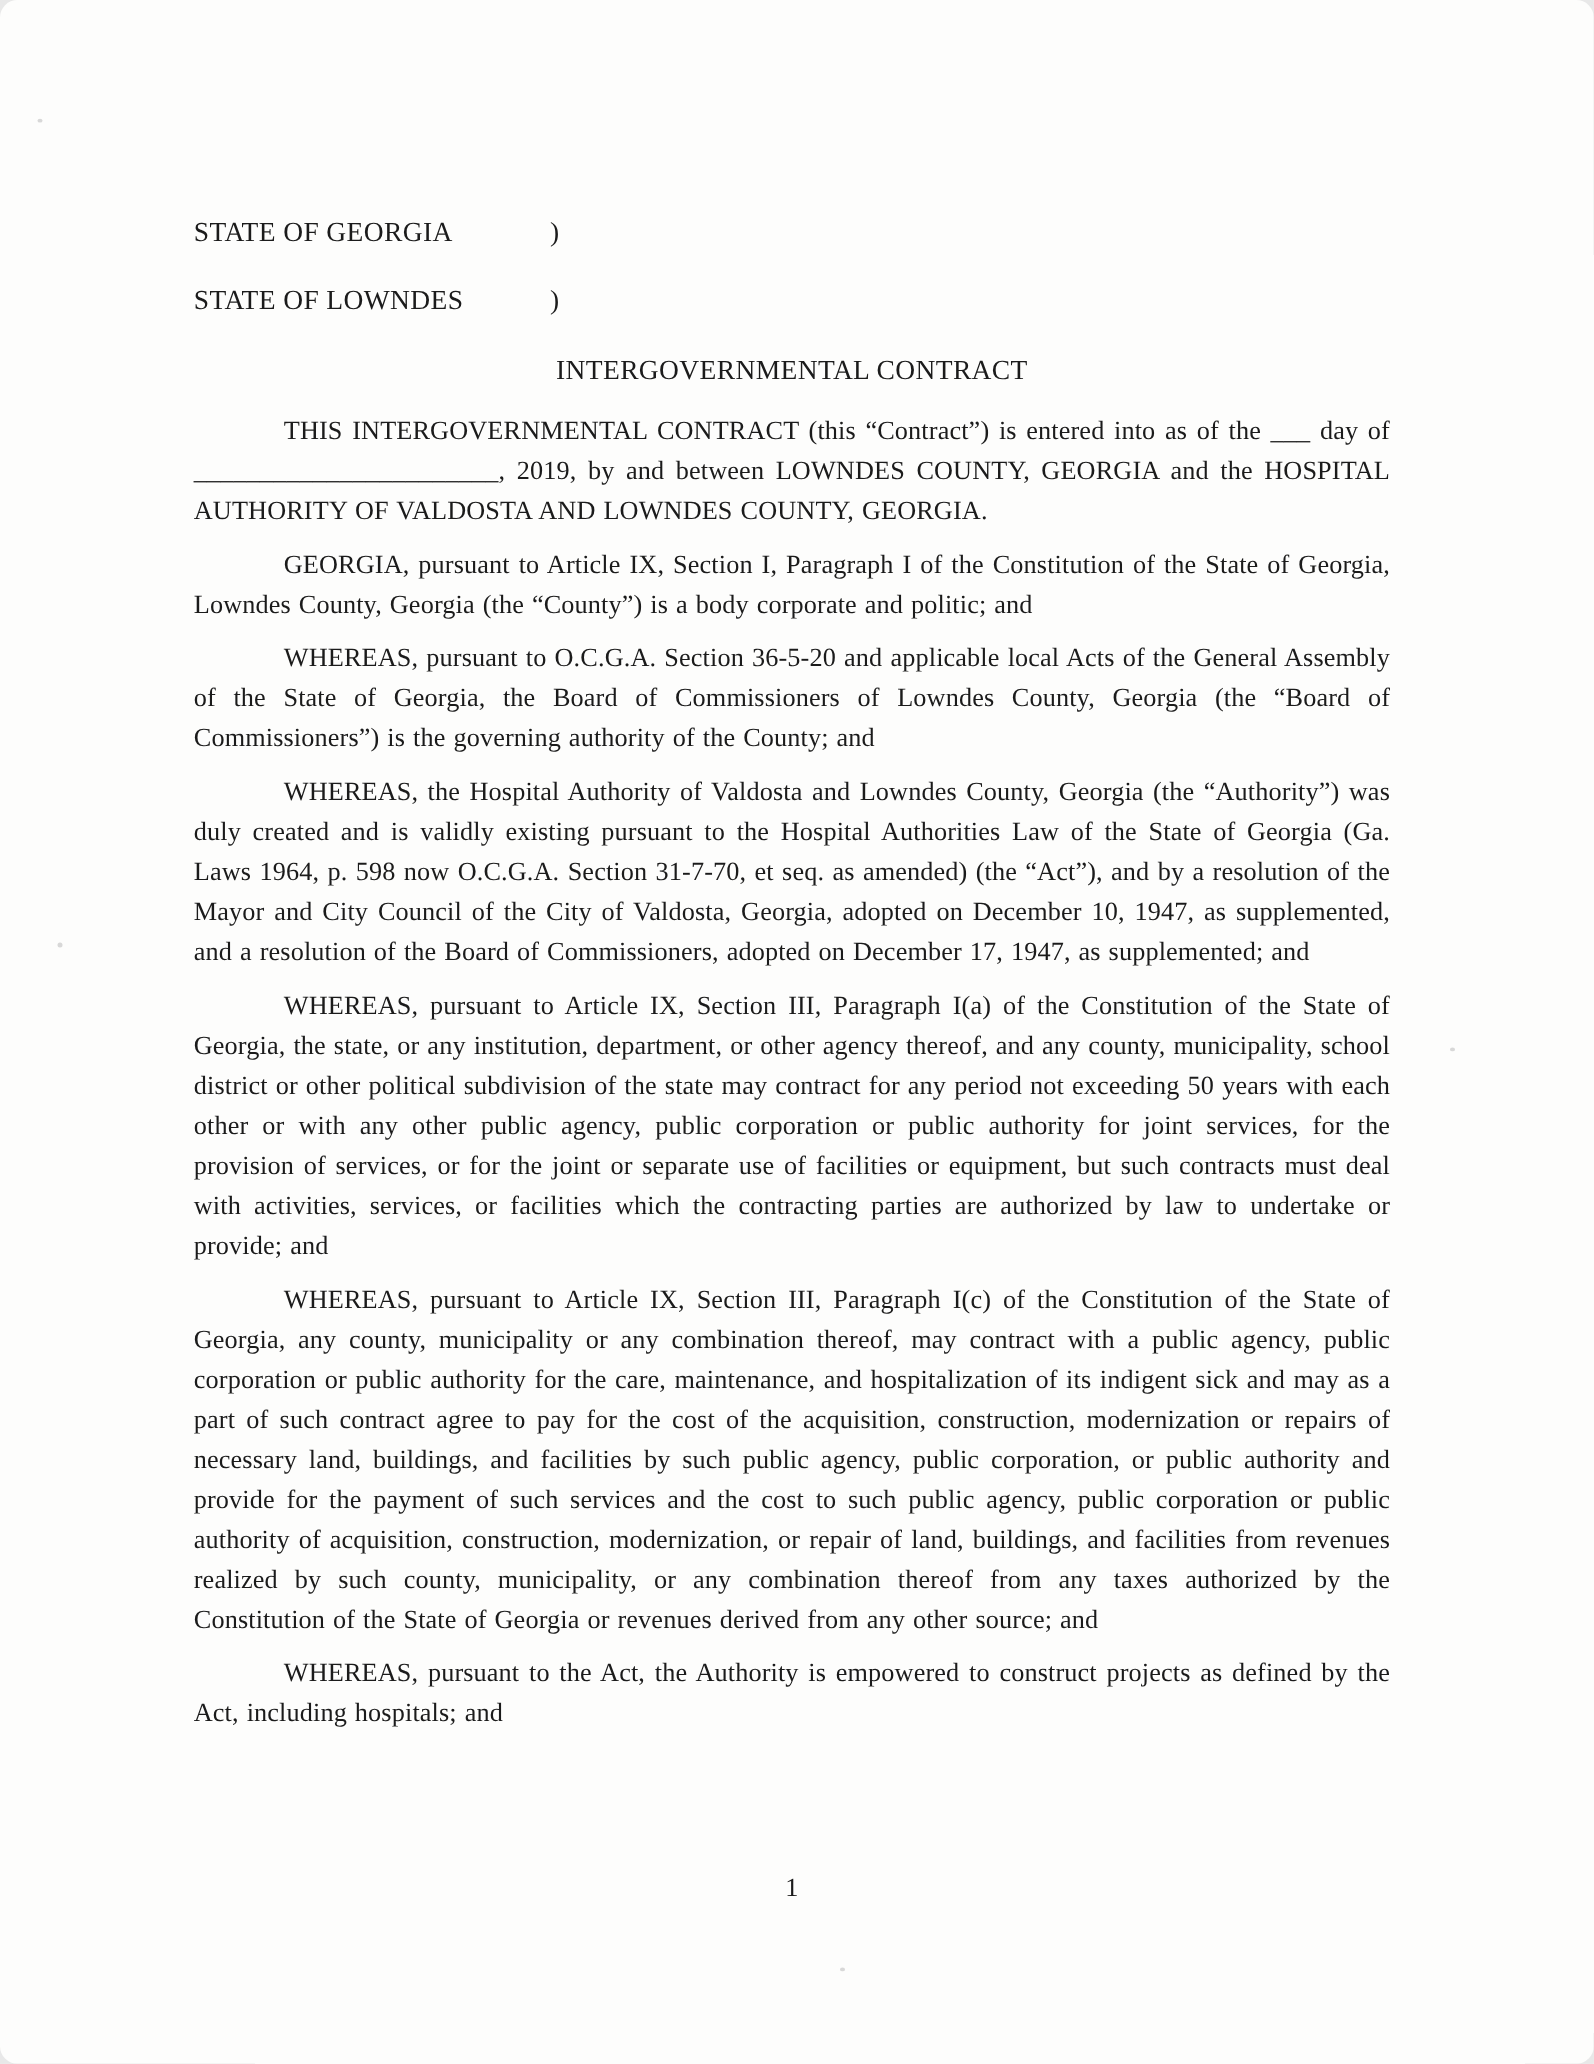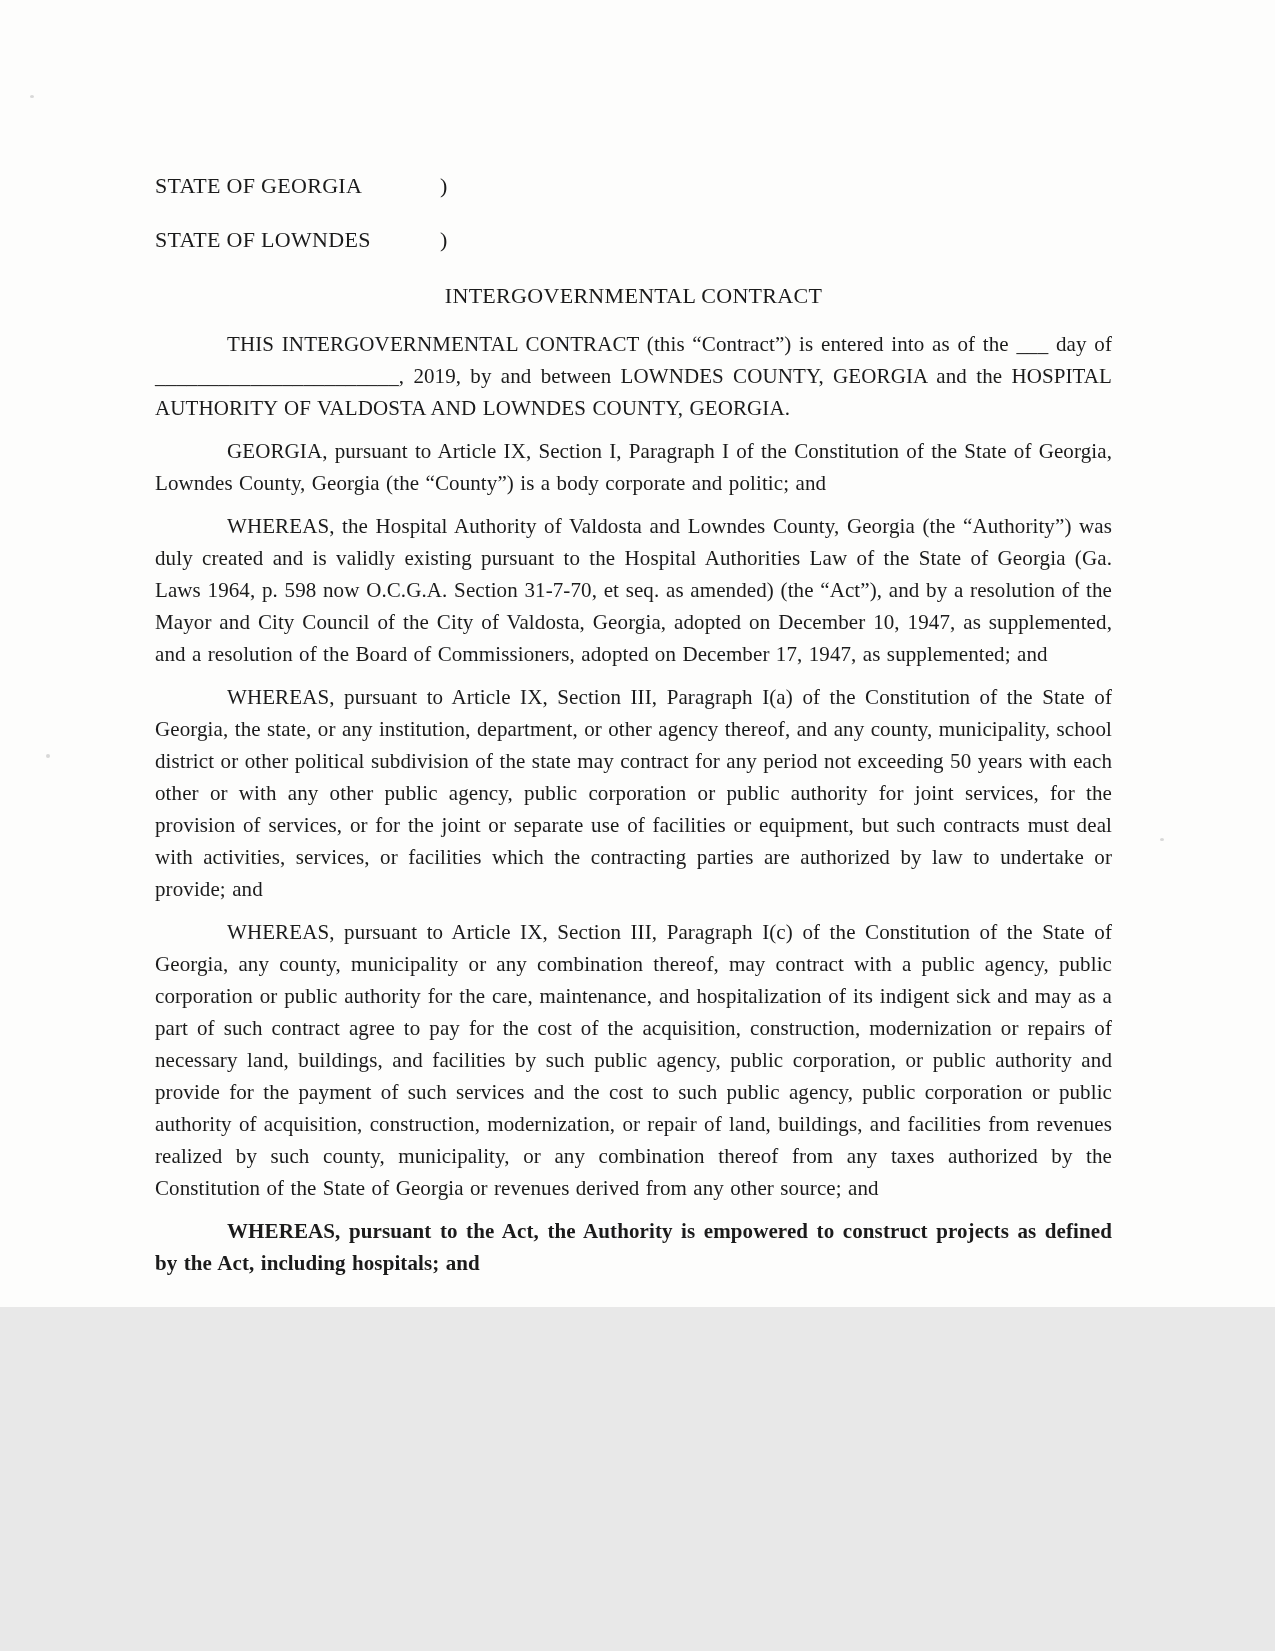--- a/index.html
+++ b/index.html
@@ -4,25 +4,26 @@
 <style>
   html, body {
     margin: 0;
     padding: 0;
     background: #e8e8e8;
     font-family: "Liberation Serif", "DejaVu Serif", serif;
   }
   .page {
     position: relative;
     width: 1275px;
-    height: 1307px;
+    height: 1651px;
     margin: 0 auto;
     background: #fdfdfc;
     color: #1b1b1b;
     overflow: hidden;
+    border-radius: 14px;
   }
   .content {
     position: absolute;
     left: 155px;
     top: 172px;
     width: 957px;
   }
   .caption-row {
     display: flex;
     font-size: 22px;
@@ -41,21 +42,21 @@
   .body-text { margin-top: 18px; }
   .body-text p {
     margin: 0 0 11px 0;
     font-size: 21px;
     line-height: 32px;
     text-align: justify;
     text-indent: 72px;
     letter-spacing: 0.1px;
     word-spacing: 1px;
   }
-  .body-text p:last-child { margin-bottom: 0; font-weight: bold; }
+  .body-text p:last-child { margin-bottom: 0; }
   .page-number {
     position: absolute;
     left: 155px;
     width: 957px;
     top: 1498px;
     text-align: center;
     font-size: 21px;
   }
   .speck {
     position: absolute;
@@ -88,20 +89,21 @@
     <div class="caption-row second">
       <span class="caption-label">STATE OF LOWNDES</span>
       <span>)</span>
     </div>
 
     <div class="doc-title">INTERGOVERNMENTAL CONTRACT</div>
 
     <div class="body-text">
       <p>THIS INTERGOVERNMENTAL CONTRACT (this “Contract”) is entered into as of the ___ day of _______________________, 2019, by and between LOWNDES COUNTY, GEORGIA and the HOSPITAL AUTHORITY OF VALDOSTA AND LOWNDES COUNTY, GEORGIA.</p>
       <p>GEORGIA, pursuant to Article IX, Section I, Paragraph I of the Constitution of the State of Georgia, Lowndes County, Georgia (the “County”) is a body corporate and politic; and</p>
+      <p>WHEREAS, pursuant to O.C.G.A. Section 36-5-20 and applicable local Acts of the General Assembly of the State of Georgia, the Board of Commissioners of Lowndes County, Georgia (the “Board of Commissioners”) is the governing authority of the County; and</p>
       <p>WHEREAS, the Hospital Authority of Valdosta and Lowndes County, Georgia (the “Authority”) was duly created and is validly existing pursuant to the Hospital Authorities Law of the State of Georgia (Ga. Laws 1964, p. 598 now O.C.G.A. Section 31-7-70, et seq. as amended) (the “Act”), and by a resolution of the Mayor and City Council of the City of Valdosta, Georgia, adopted on December 10, 1947, as supplemented, and a resolution of the Board of Commissioners, adopted on December 17, 1947, as supplemented; and</p>
       <p>WHEREAS, pursuant to Article IX, Section III, Paragraph I(a) of the Constitution of the State of Georgia, the state, or any institution, department, or other agency thereof, and any county, municipality, school district or other political subdivision of the state may contract for any period not exceeding 50 years with each other or with any other public agency, public corporation or public authority for joint services, for the provision of services, or for the joint or separate use of facilities or equipment, but such contracts must deal with activities, services, or facilities which the contracting parties are authorized by law to undertake or provide; and</p>
       <p>WHEREAS, pursuant to Article IX, Section III, Paragraph I(c) of the Constitution of the State of Georgia, any county, municipality or any combination thereof, may contract with a public agency, public corporation or public authority for the care, maintenance, and hospitalization of its indigent sick and may as a part of such contract agree to pay for the cost of the acquisition, construction, modernization or repairs of necessary land, buildings, and facilities by such public agency, public corporation, or public authority and provide for the payment of such services and the cost to such public agency, public corporation or public authority of acquisition, construction, modernization, or repair of land, buildings, and facilities from revenues realized by such county, municipality, or any combination thereof from any taxes authorized by the Constitution of the State of Georgia or revenues derived from any other source; and</p>
       <p>WHEREAS, pursuant to the Act, the Authority is empowered to construct projects as defined by the Act, including hospitals; and</p>
     </div>
 
   </div>
 
   <div class="page-number">1</div>
 

